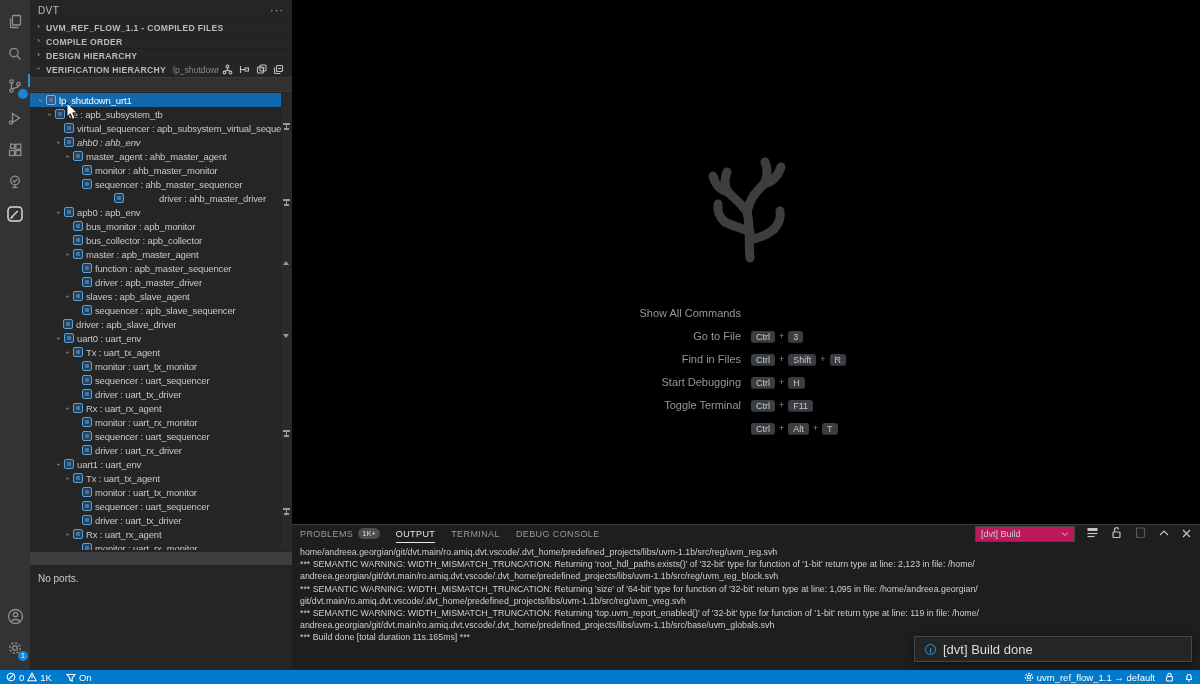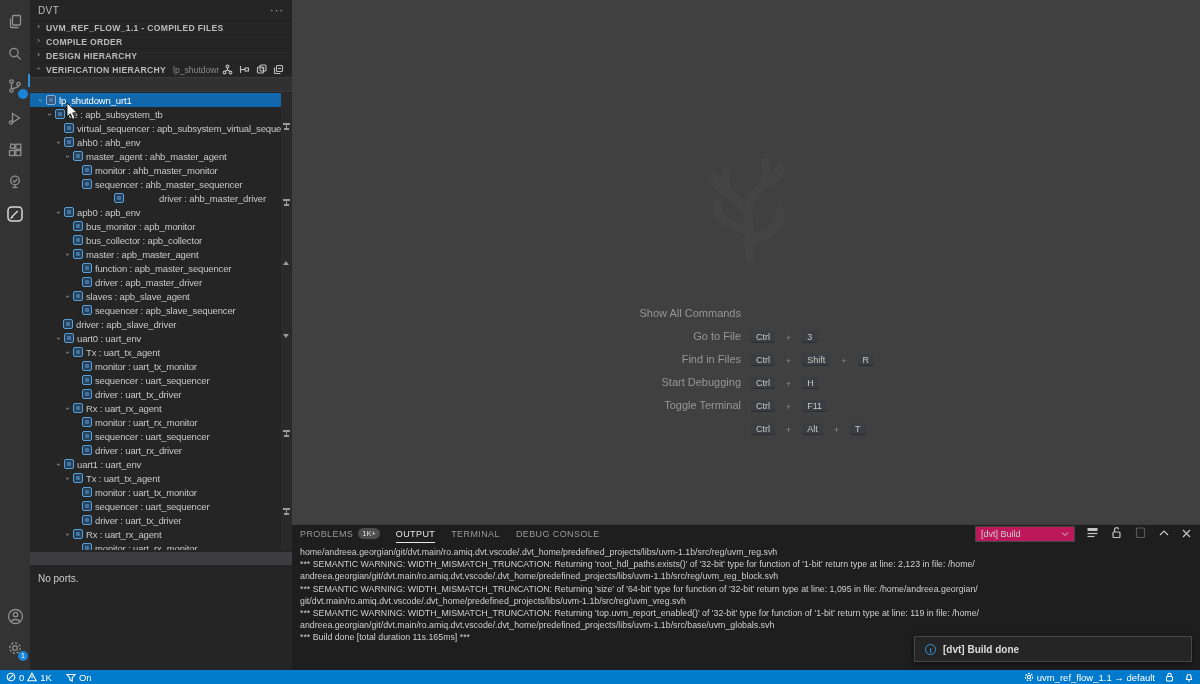--- a/index.html
+++ b/index.html
@@ -41,42 +41,42 @@
   .gmark{position:absolute;left:2px;color:#9a9a9a;}
   .gm-up{width:0;height:0;border-left:3.5px solid transparent;border-right:3.5px solid transparent;border-bottom:4px solid #9a9a9a;}
   .gm-down{width:0;height:0;border-left:3.5px solid transparent;border-right:3.5px solid transparent;border-top:4px solid #9a9a9a;}
   .gm-pin{width:7px;height:2px;background:#9a9a9a;position:relative;}
   .gm-pin::after{content:"";position:absolute;left:3px;top:2px;width:1px;height:4px;background:#9a9a9a;}
   .gm-pin::before{content:"";position:absolute;left:1px;top:5px;width:5px;height:1.5px;background:#9a9a9a;}
   .ports-bar{height:13px;background:#3d3d42;margin-top:2px;}
   .ports-msg{font-size:10px;color:#cccccc;padding:8px 0 0 8px;}
   
   .editor-col{flex:1;display:flex;flex-direction:column;min-width:0;}
-  .editor{position:relative;flex:1;background:#404040;overflow:hidden;}
+  .editor{position:relative;flex:1;background:#000000;overflow:hidden;}
   .watermark{position:absolute;left:398px;top:140px;opacity:.9;}
   .shortcuts{position:absolute;left:0;top:306px;width:100%;display:flex;flex-direction:column;gap:9px;}
   .sc-row{display:flex;align-items:center;justify-content:center;gap:10px;height:14px;}
   .sc-label{width:300px;text-align:right;font-size:11px;color:#969696;}
-  .sc-keys{width:300px;display:flex;align-items:flex-end;gap:11px;margin-top:47px;}
+  .sc-keys{width:300px;display:flex;align-items:flex-start;gap:4px;margin-top:47px;}
   .kbd{background:#3a3d41;border-radius:3px;padding:1px 5px;font-size:9px;color:#c8c8c8;box-shadow:inset 0 -1px 0 #2a2d30;}
   .kplus{color:#8a8a8a;font-size:9px;}
   
   .panel{position:relative;height:146px;background:#1e1e1e;border-top:1px solid #3c3c3c;flex:none;}
   .panel-bar{height:18px;display:flex;align-items:center;padding:0 8px;}
   .ptab{font-size:9px;color:#9a9a9a;letter-spacing:.4px;margin-right:16px;display:flex;align-items:center;gap:5px;height:100%;border-bottom:1px solid transparent;}
   .ptab.active{color:#e7e7e7;border-bottom-color:#e7e7e7;}
   .ptab-badge{background:#4d4d4d;color:#e0e0e0;border-radius:7px;font-size:7.5px;padding:1px 4px;letter-spacing:0;}
   .panel-actions{margin-left:auto;display:flex;align-items:center;gap:11px;}
   .chan-select{display:flex;align-items:center;justify-content:space-between;width:100px;height:16px;background:#be185d;border:1px solid #464647;color:#cfcfcf;font-size:9px;padding:0 5px;}
   .pa-icon svg{stroke:#c5c5c5;fill:none;stroke-width:1.2;}
   .pa-icon.dim svg{opacity:.35;}
   .output{padding:3px 0 0 8px;font-family:"DejaVu Sans Mono",monospace;font-size:8.8px;line-height:12.2px;color:#cfcfcf;white-space:pre;overflow:hidden;height:110px;}
   .toast{position:absolute;right:8px;bottom:8px;width:278px;height:26px;background:#252526;border:1px solid #474747;box-shadow:0 2px 6px rgba(0,0,0,.5);display:flex;align-items:center;gap:7px;padding:0 10px;}
   .toast-ico{width:11px;height:11px;border-radius:50%;border:1.3px solid #3794d1;color:#3794d1;font-size:8px;line-height:11px;text-align:center;font-weight:bold;flex:none;}
-  .toast-text{font-size:10px;color:#dcdcdc;font-weight:bold;white-space:nowrap;}
+  .toast-text{font-size:13px;color:#dcdcdc;font-weight:normal;white-space:nowrap;}
   
   .statusbar{height:14px;background:#007acc;display:flex;align-items:center;padding:0 6px;color:#fff;font-size:9.5px;gap:6px;}
   .sb-seg{display:flex;align-items:center;gap:3px;white-space:nowrap;}
   .statusbar svg{stroke:#fff;fill:none;stroke-width:1.1;}
   .sb-right{margin-left:auto;display:flex;align-items:center;gap:10px;}
   .cursor{position:absolute;left:66px;top:103px;z-index:50;pointer-events:none;}
 </style>
 </head>
 <body>
 
@@ -212,21 +212,21 @@
           <div class="trow" style="padding-left: 15px;">
             <span class="twisty open">›</span>
             <span class="t-icon"></span>
             <span class="t-label">ve : apb_subsystem_tb</span>
           </div>
           <div class="trow" style="padding-left: 24px;">
             <span class="twisty"></span>
             <span class="t-icon"></span>
             <span class="t-label">virtual_sequencer : apb_subsystem_virtual_sequencer</span>
           </div>
-          <div class="trow" style="padding-left: 24px;">
+          <div class="trow" style="padding-left: 24px; font-style: italic;">
             <span class="twisty open">›</span>
             <span class="t-icon"></span>
             <span class="t-label">ahb0 : ahb_env</span>
           </div>
           <div class="trow" style="padding-left: 33px;">
             <span class="twisty open">›</span>
             <span class="t-icon"></span>
             <span class="t-label">master_agent : ahb_master_agent</span>
           </div>
           <div class="trow" style="padding-left: 42px;">

